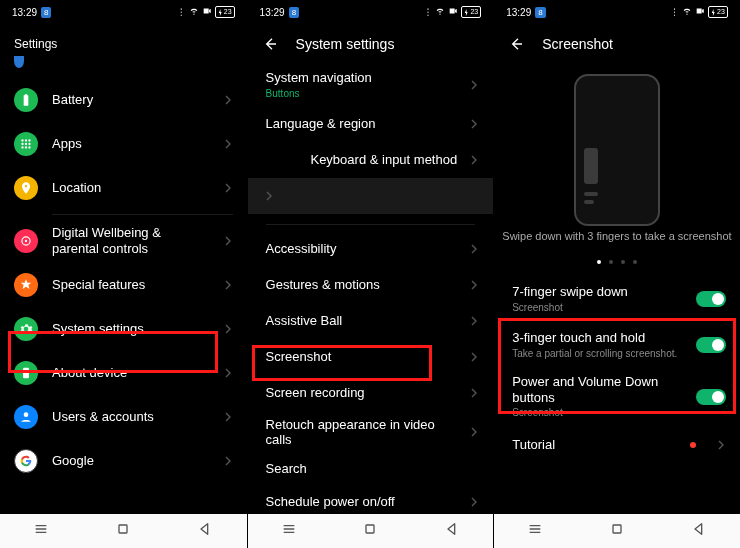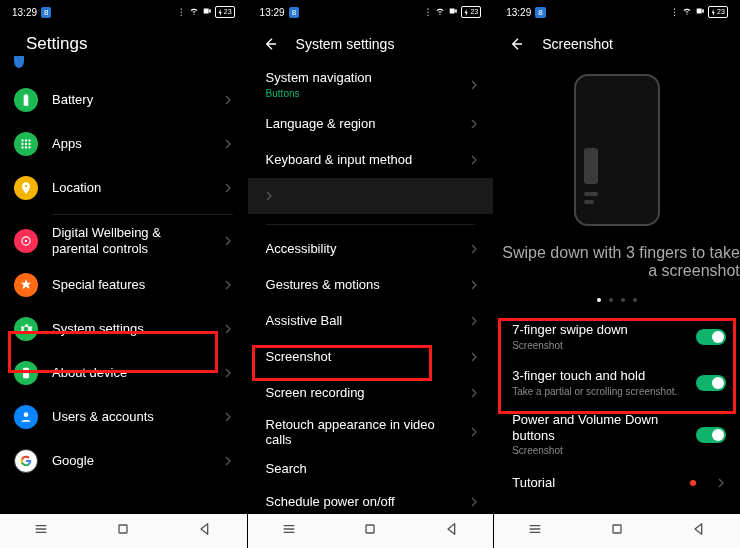--- a/index.html
+++ b/index.html
@@ -61,21 +61,21 @@
   .screen-header {
     height: 40px;
     display: flex;
     align-items: center;
     padding: 0 14px;
     gap: 18px;
     font-size: 14px;
     color: #fff;
   }
   .back-arrow { width: 16px; height: 16px; }
-  .settings-title { font-size: 17px; padding-left: 0; margin-left: 12px; }
+  .settings-title { font-size: 12px; padding-left: 0; }
   
   .list { flex: 1; overflow: hidden; }
   .row {
     display: flex;
     align-items: center;
     min-height: 44px;
     padding: 6px 14px 6px 14px;
     gap: 14px;
     position: relative;
   }
@@ -149,23 +149,23 @@
     border-radius: 2px;
   }
   .phone-mock .bar2 {
     position: absolute;
     left: 8px; top: 124px;
     width: 10px; height: 4px;
     background: #3b3b3b;
     border-radius: 2px;
   }
   .caption {
-    font-size: 16px;
+    font-size: 11px;
     color: #aaa;
-    margin-top: 18px;
+    margin-top: 4px;
     text-align: right;
   }
   .dots {
     display: flex;
     gap: 8px;
     justify-content: center;
     margin: 18px 0 6px;
   }
   .dot { width: 4px; height: 4px; border-radius: 50%; background: #444; }
   .dot.active { background: #fff; }
@@ -430,21 +430,21 @@
       <div class="row no-icon" style="min-height:36px;">
         <div class="row-main">
             <span class="row-label">Language &amp; region</span>
           </div>
         <span class="chevron">
             <svg viewBox="0 0 6 10" fill="none" stroke="#555" stroke-width="1.4">
               <path d="M1 1l4 4-4 4"></path>
             </svg>
           </span>
       </div>
-      <div class="row no-icon" style="min-height:36px;">
+      <div class="row no-icon" style="min-height:36px;text-align:right;">
         <div class="row-main">
             <span class="row-label">Keyboard &amp; input method</span>
           </div>
         <span class="chevron">
             <svg viewBox="0 0 6 10" fill="none" stroke="#555" stroke-width="1.4">
               <path d="M1 1l4 4-4 4"></path>
             </svg>
           </span>
       </div>
       <div class="row no-icon selected" style="min-height:36px;">

